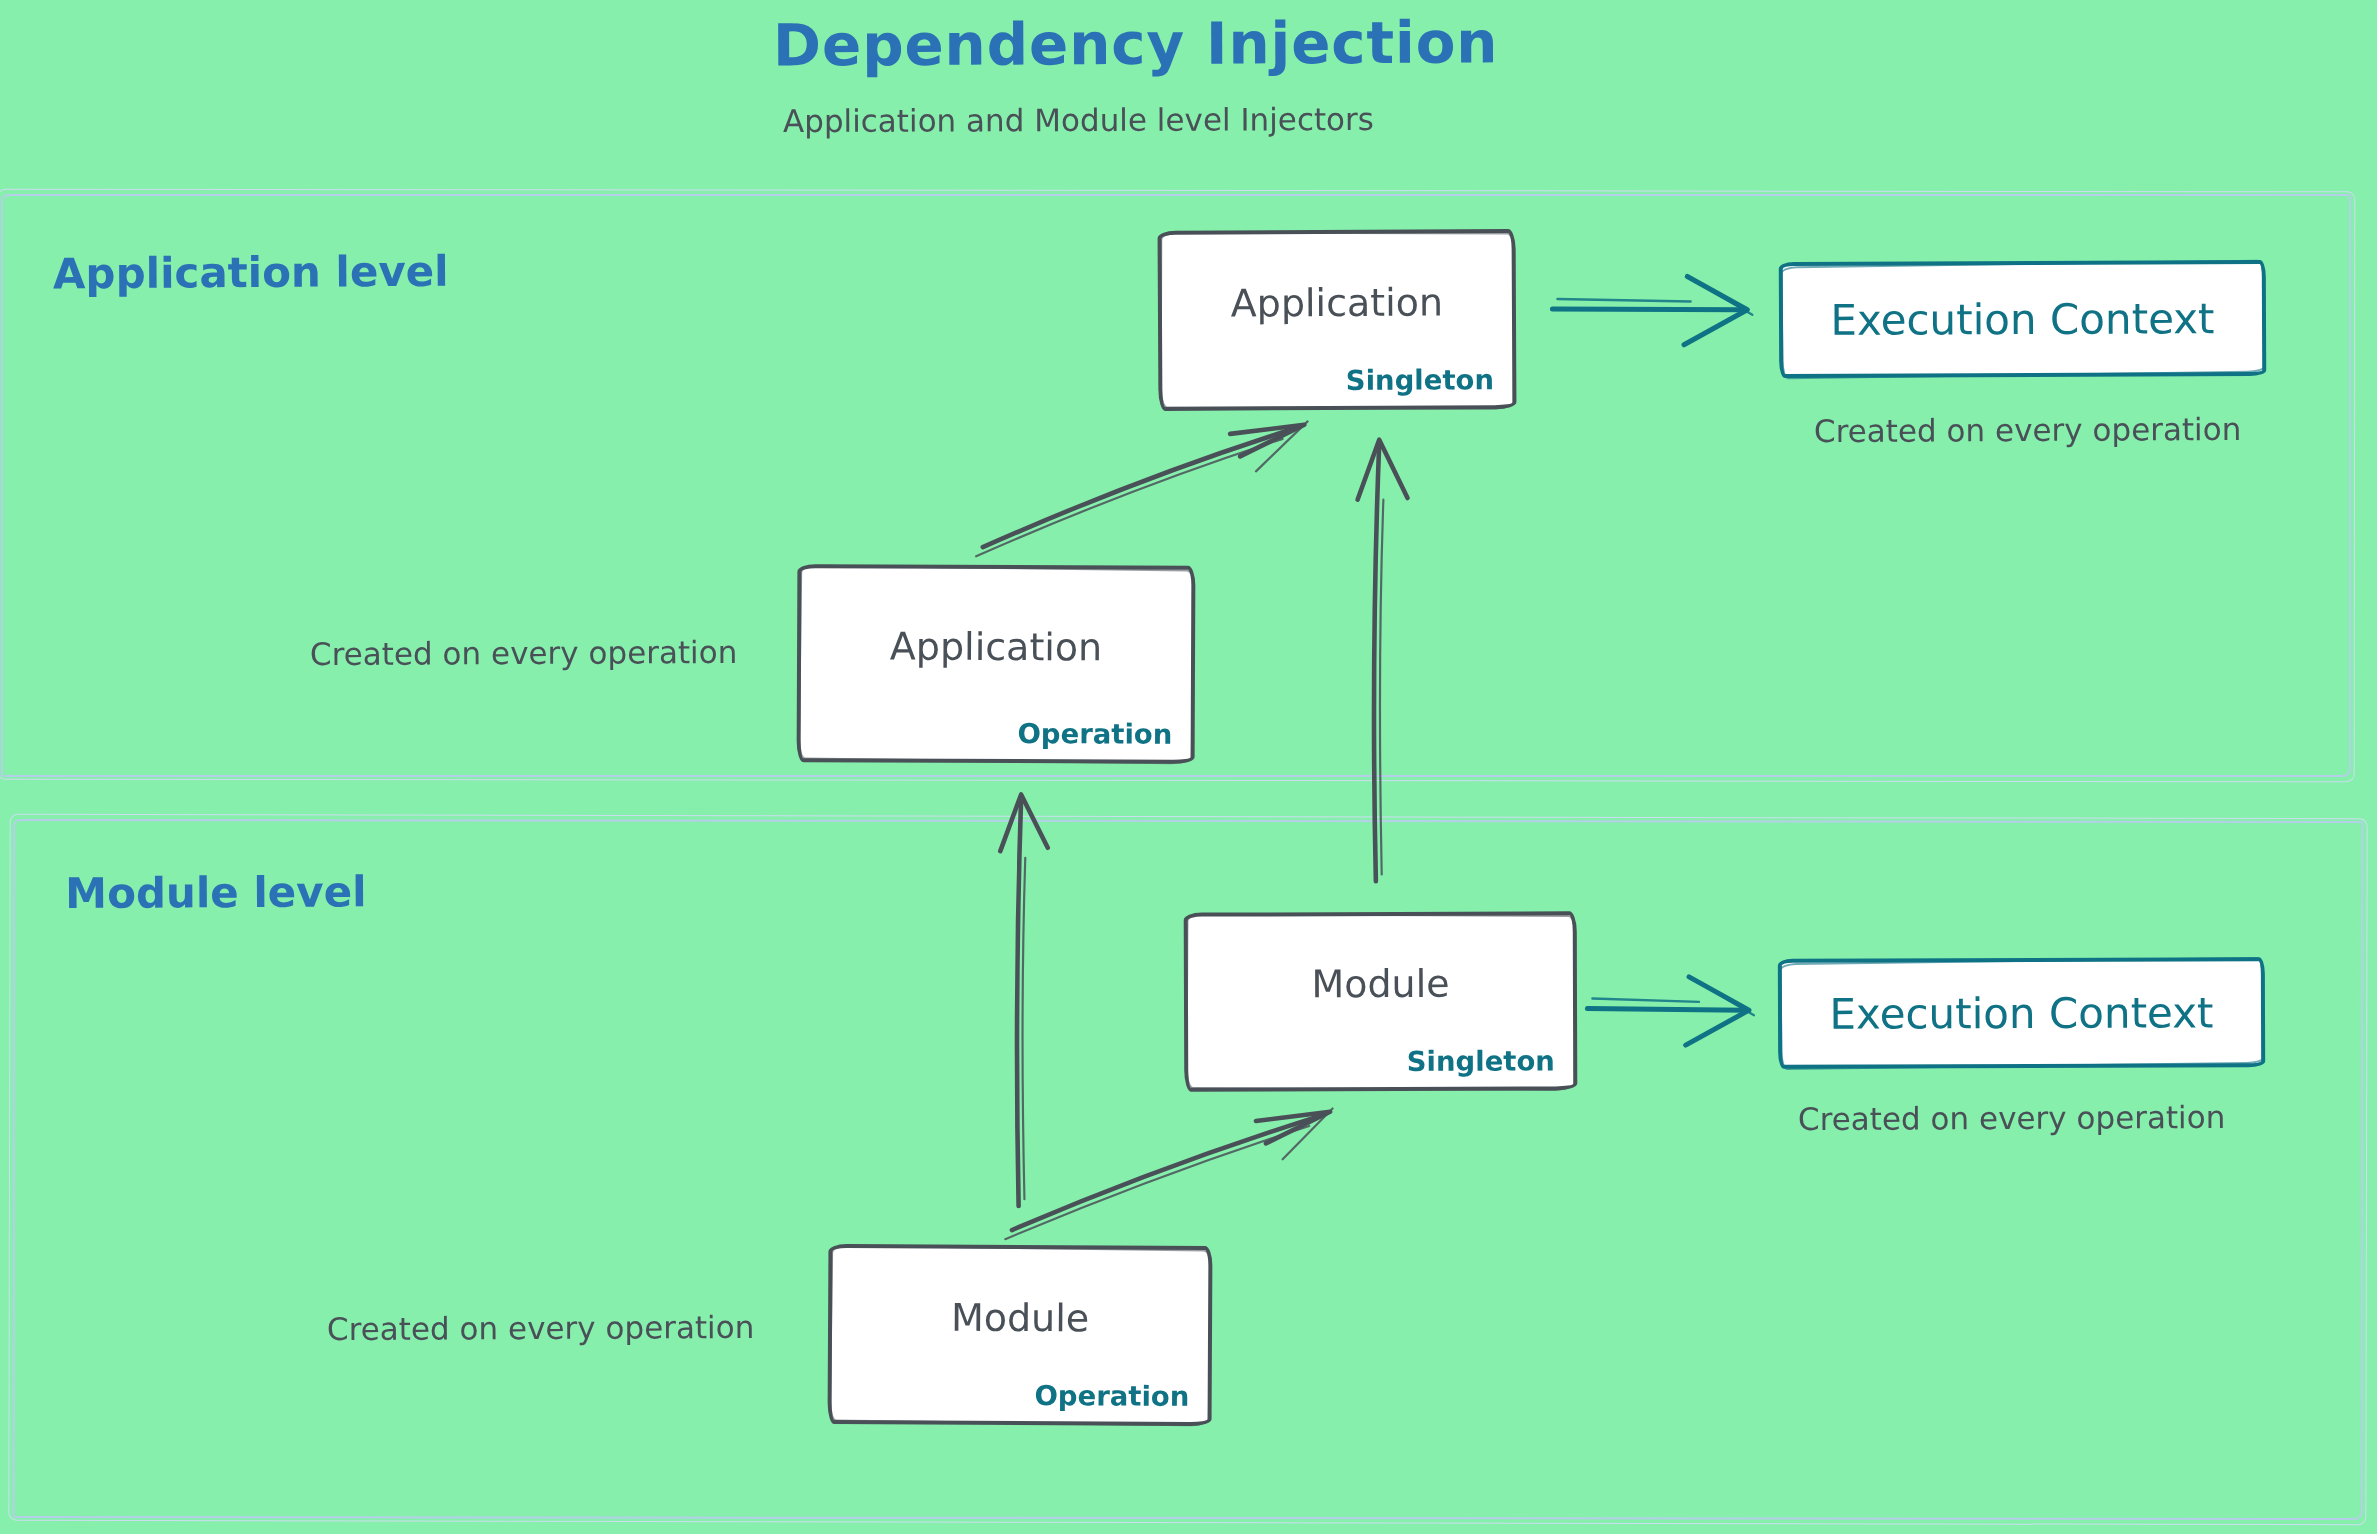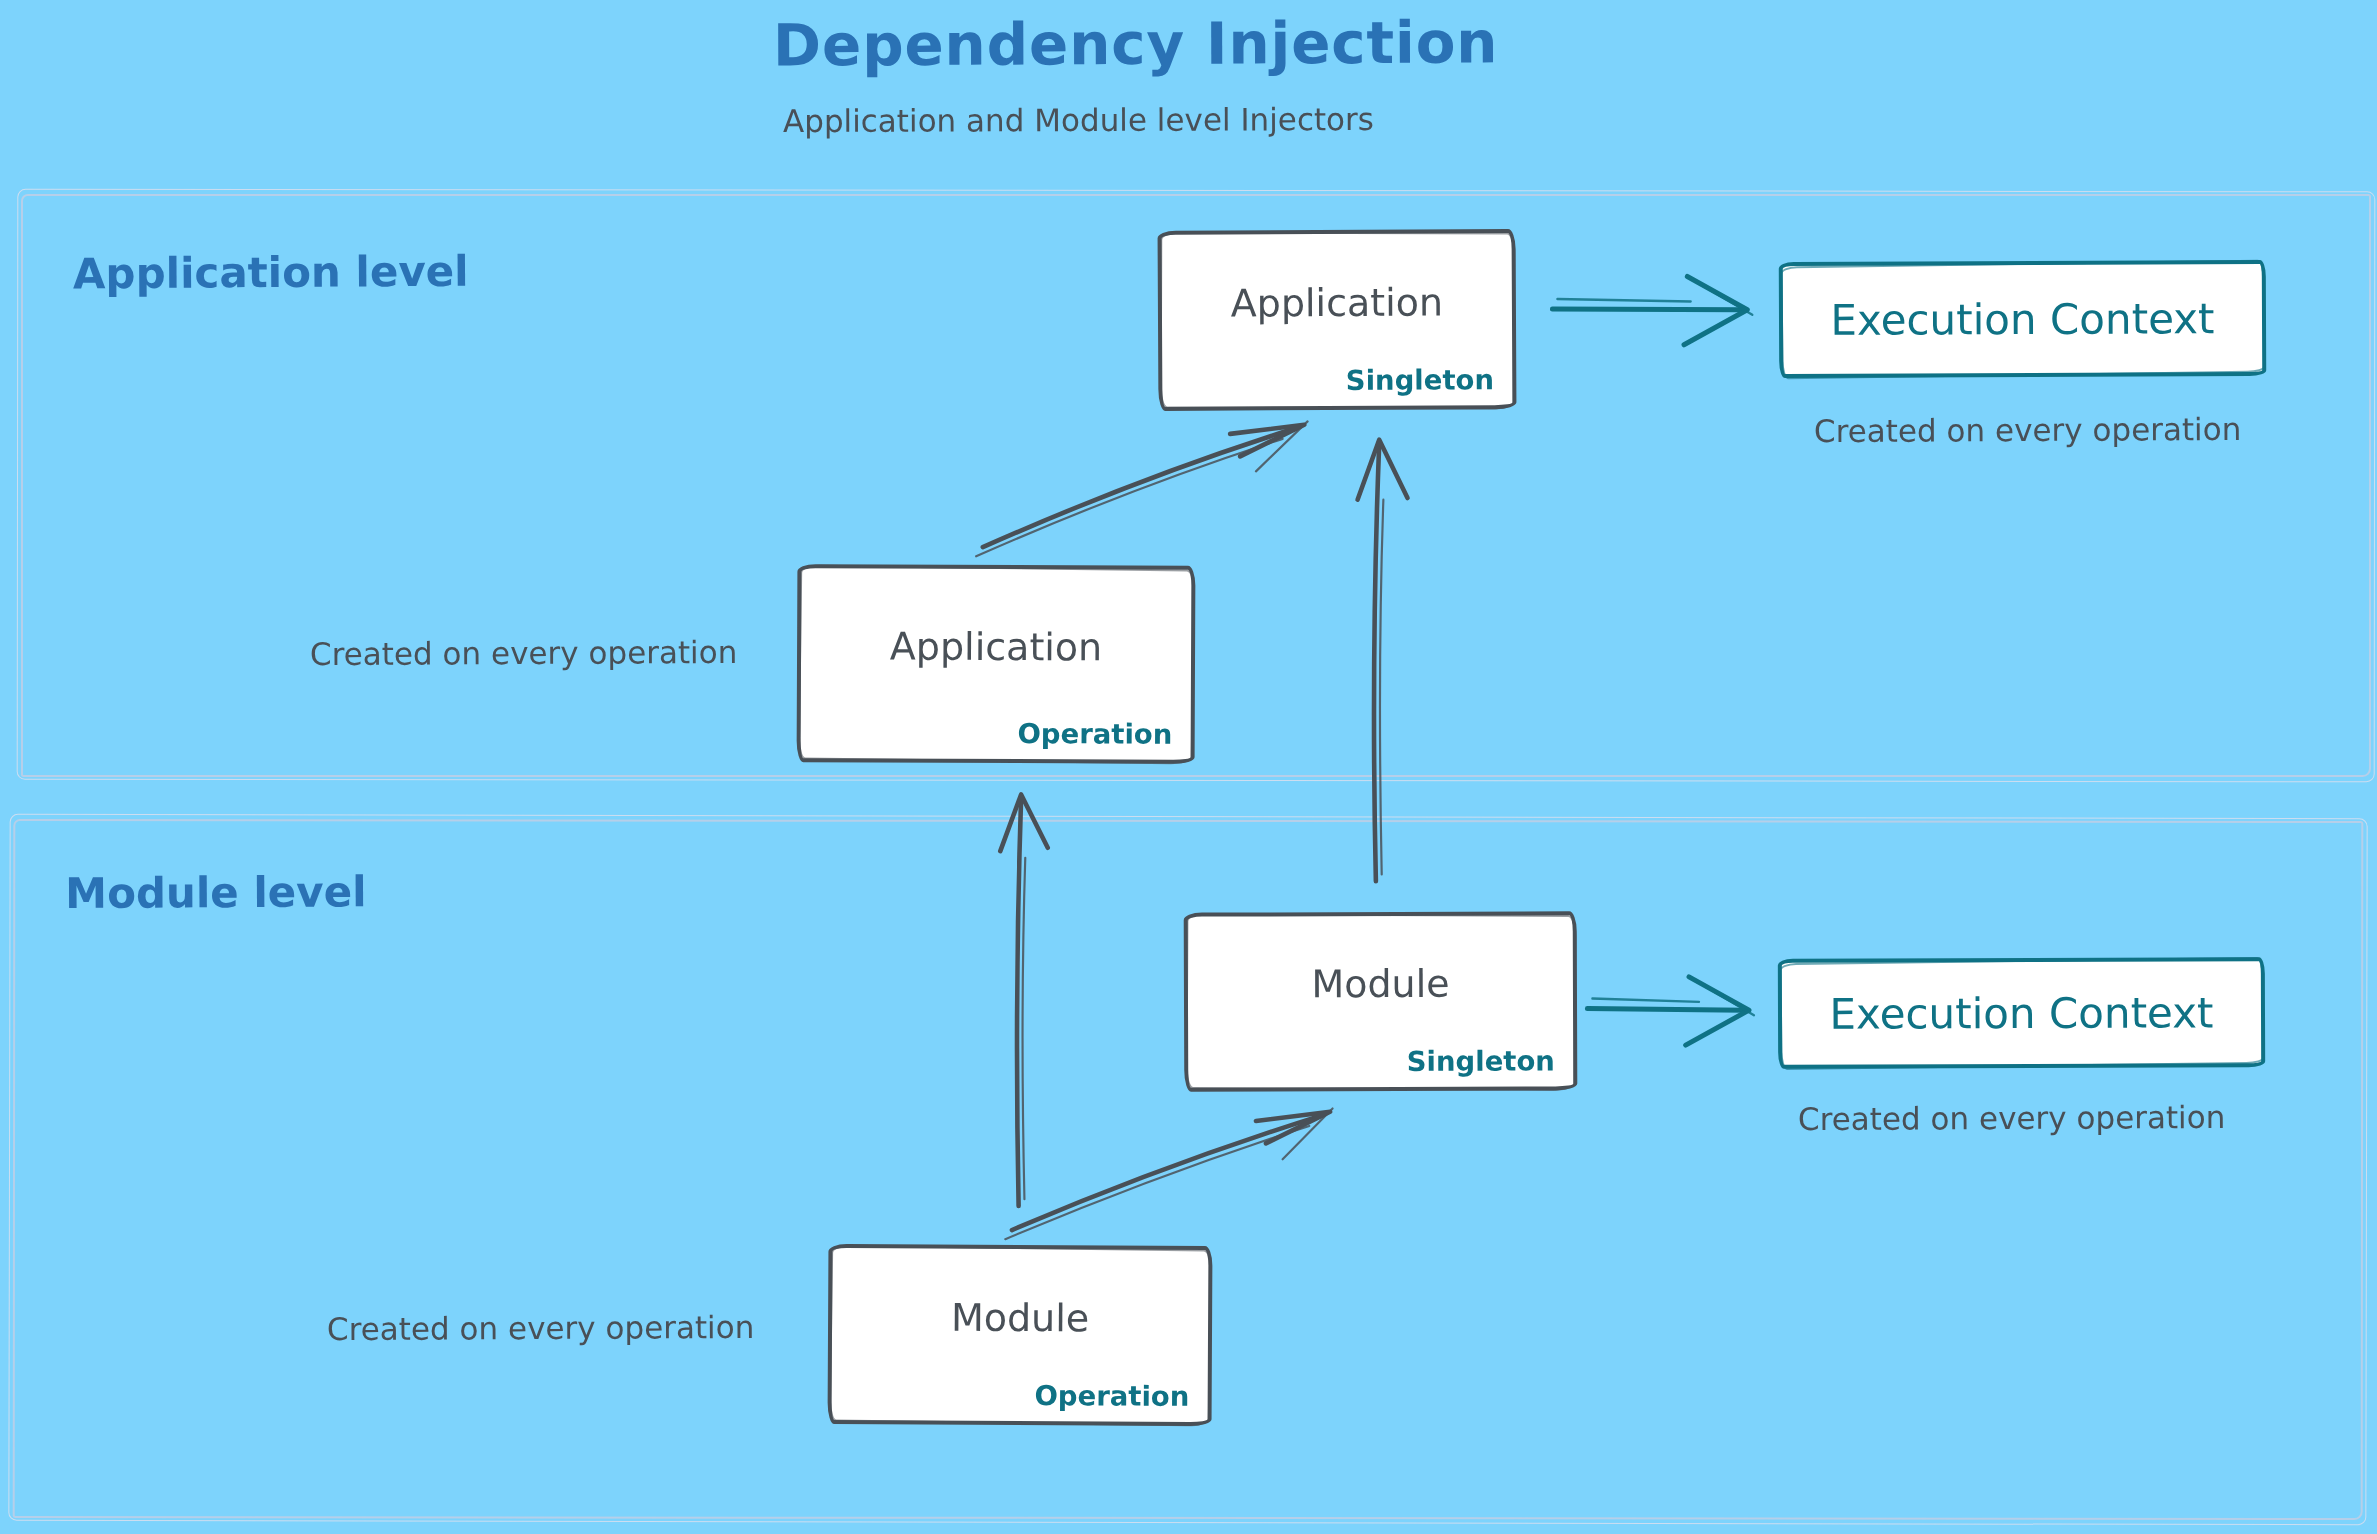--- a/index.html
+++ b/index.html
@@ -1,19 +1,19 @@
 <!DOCTYPE html>
 <html style="font-size:13.3px"><head>
 <meta charset="utf-8">
 <style>
   html,body{margin:0;padding:0;background:#ffffff;}
   .canvas{
     position:relative;
     width:2377px;height:1534px;
-    background:#7dd3fc;
+    background:#86efac;
     font-family:"DejaVu Sans", sans-serif;
     overflow:hidden;
   }
   
   .title{
     position:absolute;left:773px;top:13.3px;
     font-size:58px;line-height:1.1;letter-spacing:0.8px;
     color:#2a72b5;font-weight:600;white-space:nowrap;
     transform:rotate(-0.25deg);
   }
@@ -28,21 +28,21 @@
     border:2.5px solid #b6cfe9;
     border-radius:6.7px 2.5px 8.3px 2.5px;
     background:transparent;
   }
   .container::after{
     content:"";position:absolute;inset:-5.8px;
     border:1.2px solid #cdddf0;
     border-radius:8.3px;transform:rotate(0.06deg);
     pointer-events:none;
   }
-  .app-level{left:21px;top:194px;width:2346px;height:579px;}
+  .app-level{left:1px;top:194px;width:2346px;height:579px;}
   .module-level{left:12.5px;top:820px;width:2346px;height:695px;transform:rotate(0.05deg);}
   .section-label{
     position:absolute;left:50px;
     font-size:42px;color:#2a72b5;font-weight:600;white-space:nowrap;
     transform:rotate(-0.4deg);
   }
   .app-level .section-label{top:52px;}
   .module-level .section-label{top:47px;}
   
   .node{

